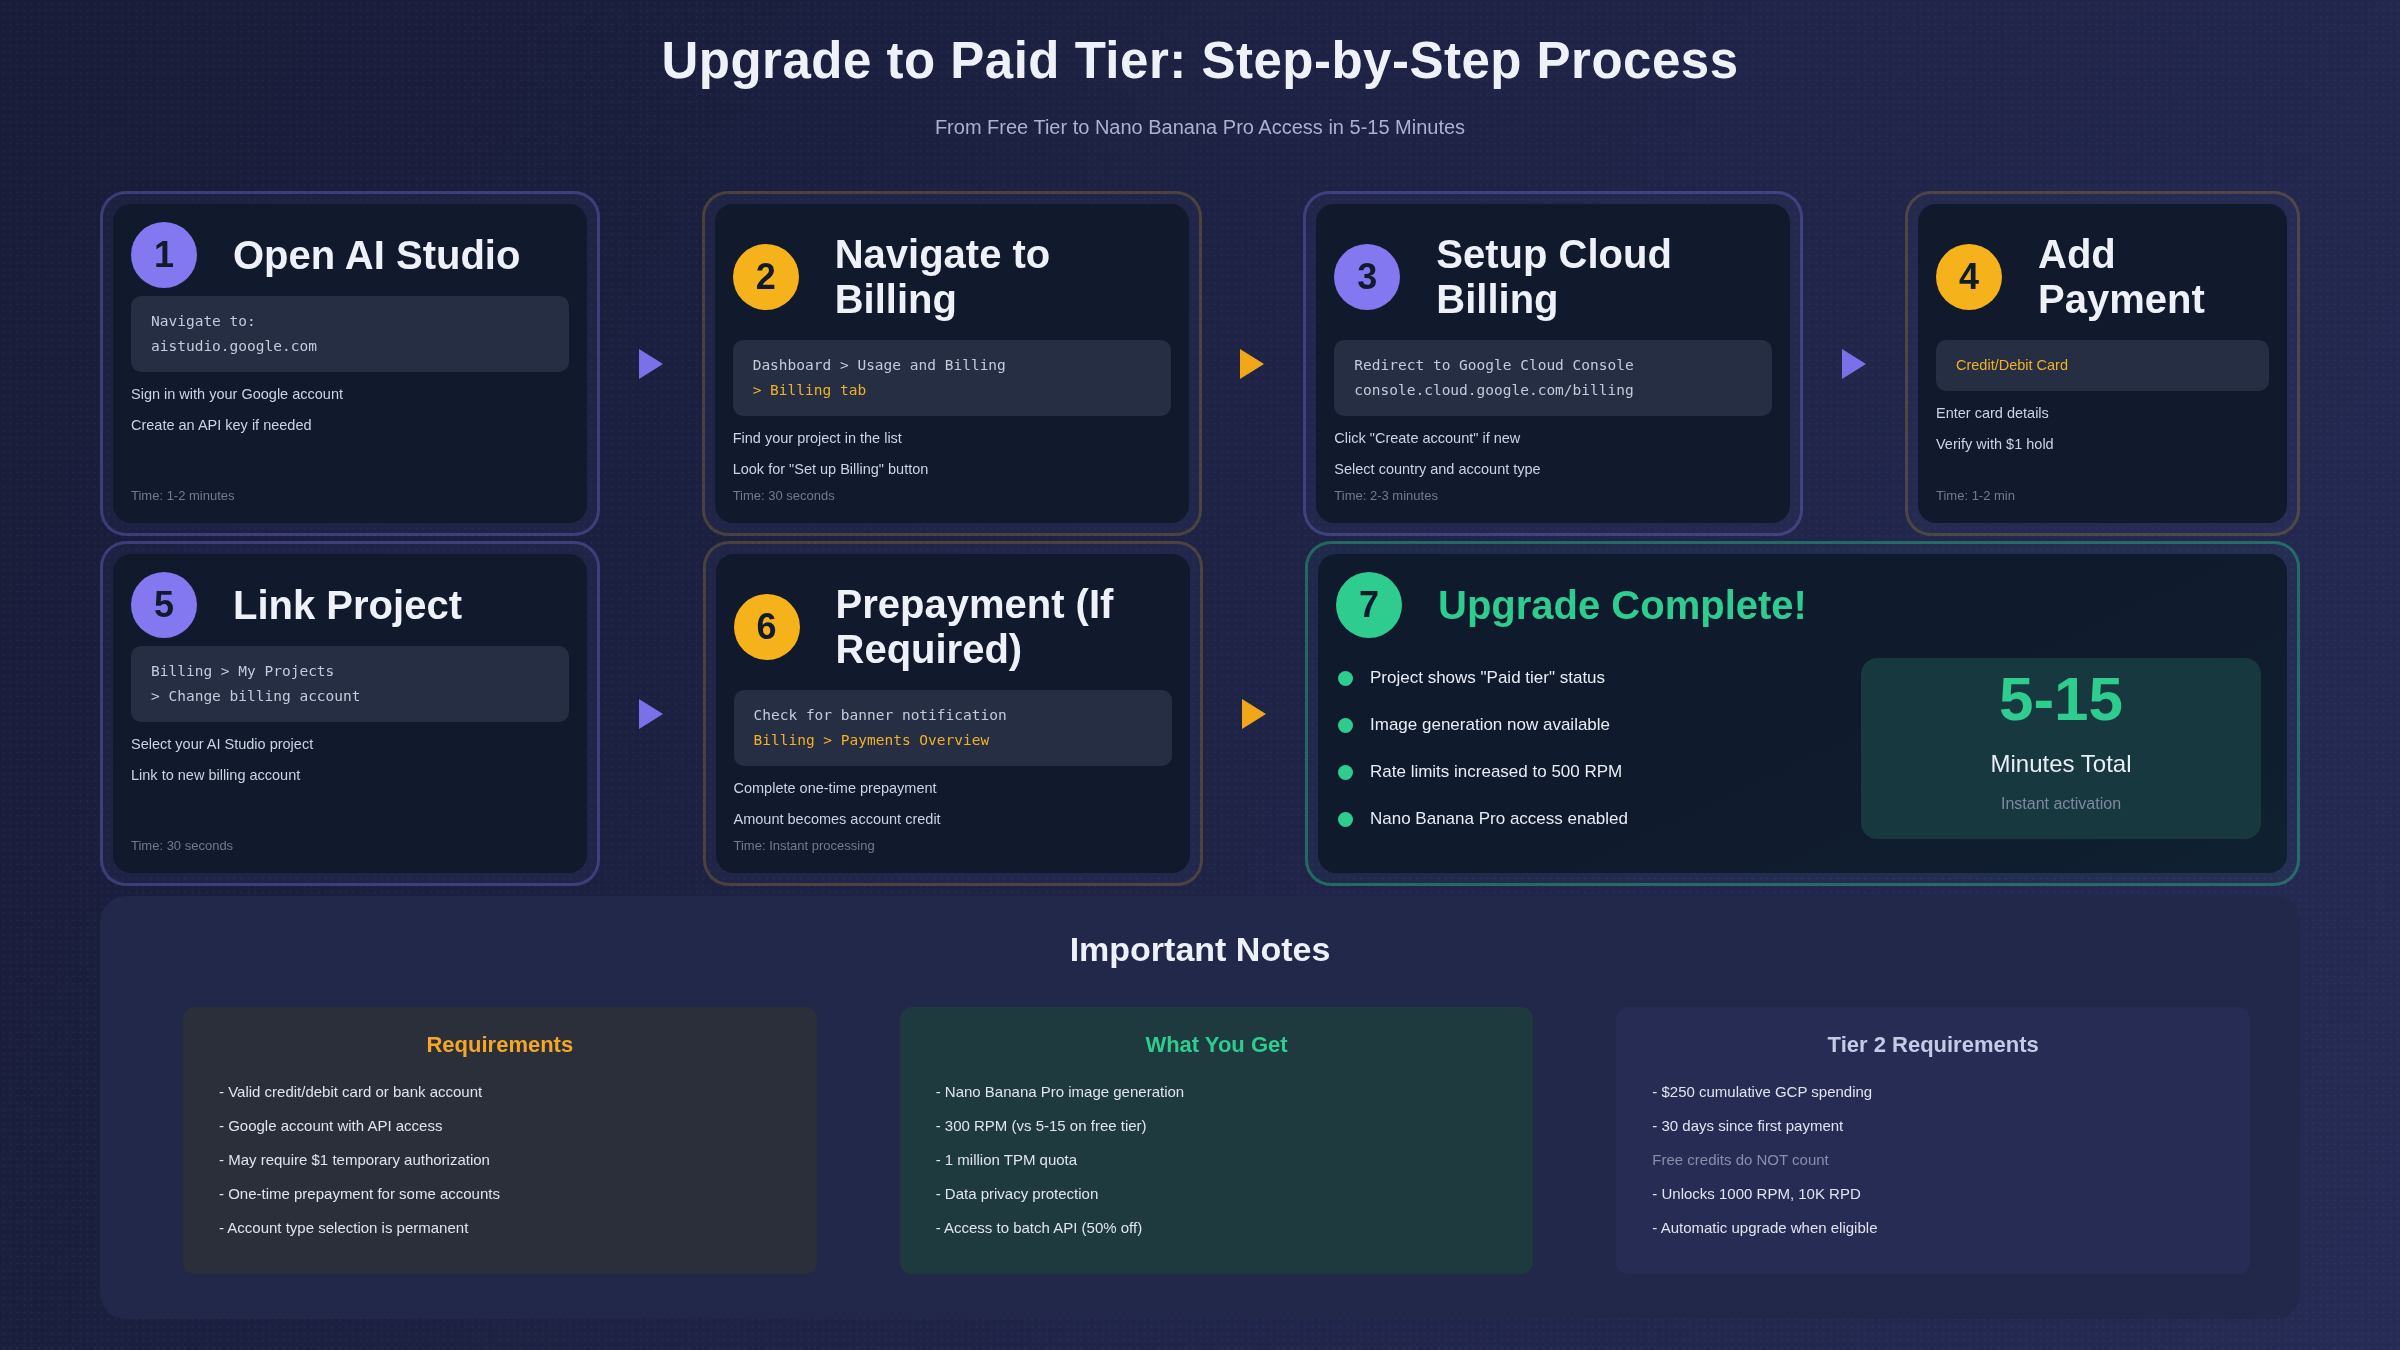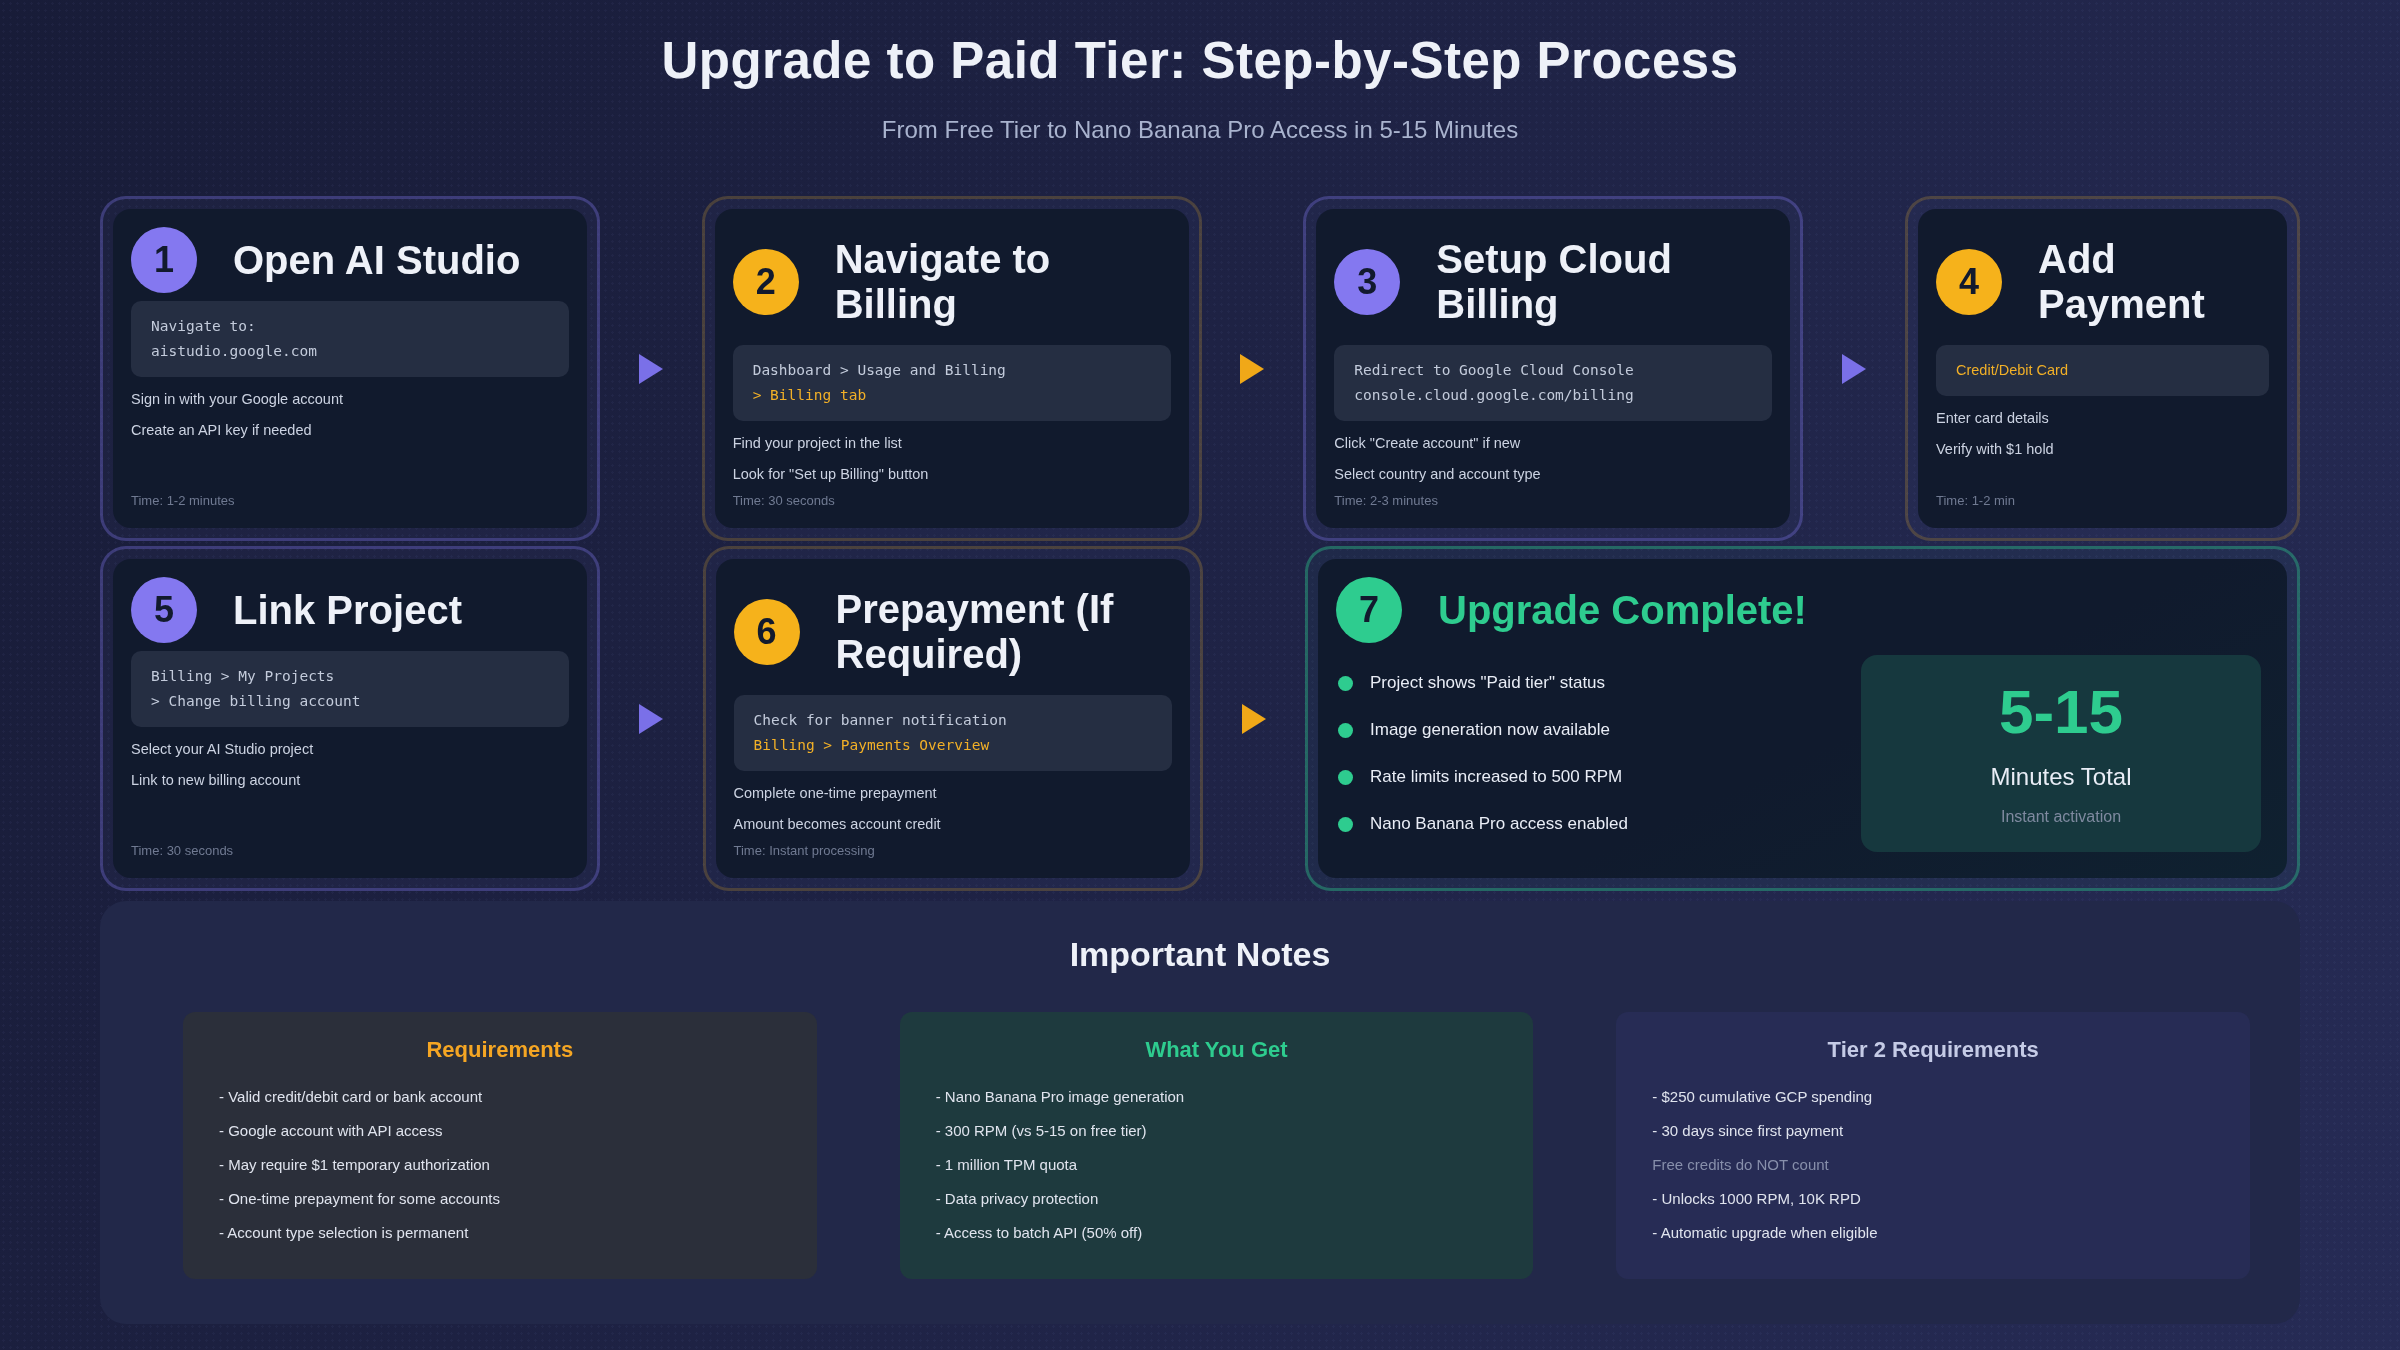--- a/index.html
+++ b/index.html
@@ -9,21 +9,21 @@
     width: 2400px; height: 1350px; position: relative; overflow: hidden;
     background:
       radial-gradient(rgba(130,140,210,0.055) 1px, transparent 1.4px),
       linear-gradient(118deg, #181c38 0%, #1e2244 45%, #262b55 100%);
     background-size: 7px 7px, 100% 100%;
   }
 
   
   header { text-align: center; padding-top: 31px; }
   .main-title { margin: 0; font-size: 51px; font-weight: bold; color: #eef1f8; letter-spacing: 0.5px; }
-  .main-subtitle { margin: 26px 0 0; font-size: 24px; color: #a9b3ce; text-align: center; }
+  .main-subtitle { margin: 26px 0 0; font-size: 20px; color: #a9b3ce; text-align: center; }
 
   
   .flow { width: 2200px; margin: 52px auto 0; }
   .flow-row { display: grid; height: 298px; }
   .row-1 { grid-template-columns: 500px auto 500px auto 500px auto 395px; margin-bottom: 52px; }
   .row-2 { grid-template-columns: 500px auto 500px auto 995px; }
 
   .arrow-cell { display: flex; align-items: center; justify-content: center; }
   .arrow { width: 0; height: 0; border-top: 15px solid transparent; border-bottom: 15px solid transparent; }
   .arrow-purple { border-left: 24px solid #7a70e8; }
@@ -56,21 +56,21 @@
 
   .detail { font-size: 14.5px; line-height: 18px; color: #ccd3e2; margin-top: 13px; }
   .time { font-size: 13px; color: #707a92; margin-top: auto; padding: 10px 0 8px; }
 
   
   .complete-body { flex: 1; display: flex; align-items: center; justify-content: space-between; padding: 0 8px 10px 2px; }
   .checklist { list-style: none; margin: 0; padding: 0; display: flex; flex-direction: column; gap: 27px; }
   .checklist li { display: flex; align-items: center; gap: 17px; font-size: 17px; color: #e9edf6; }
   .dot { width: 15px; height: 15px; min-width: 15px; border-radius: 50%; background: #2ecc8f; }
 
-  .total-panel { width: 400px; background: #16383e; border-radius: 16px; text-align: center; padding: 24px 20px 26px; }
+  .total-panel { width: 400px; background: #16383e; border-radius: 16px; text-align: center; padding: 8px 20px 26px; }
   .total-big { font-size: 62px; font-weight: bold; color: #2ecc8f; line-height: 1.05; }
   .total-label { font-size: 24px; color: #e9edf6; margin-top: 18px; }
   .total-sub { font-size: 16px; color: #7f8aa0; margin-top: 17px; }
 
   
   .notes { width: 2200px; margin: 57px auto 0; background: #222849; border-radius: 26px; padding: 34px 50px 45px; }
   .notes-title { margin: 0 0 38px; text-align: center; font-size: 34px; font-weight: bold; color: #eef1f8; }
   .notes-grid { display: grid; grid-template-columns: 1fr 1fr 1fr; gap: 50px; }
 
   .note-card { border-radius: 12px; padding: 25px 36px 20px; margin-left: 33px; }

